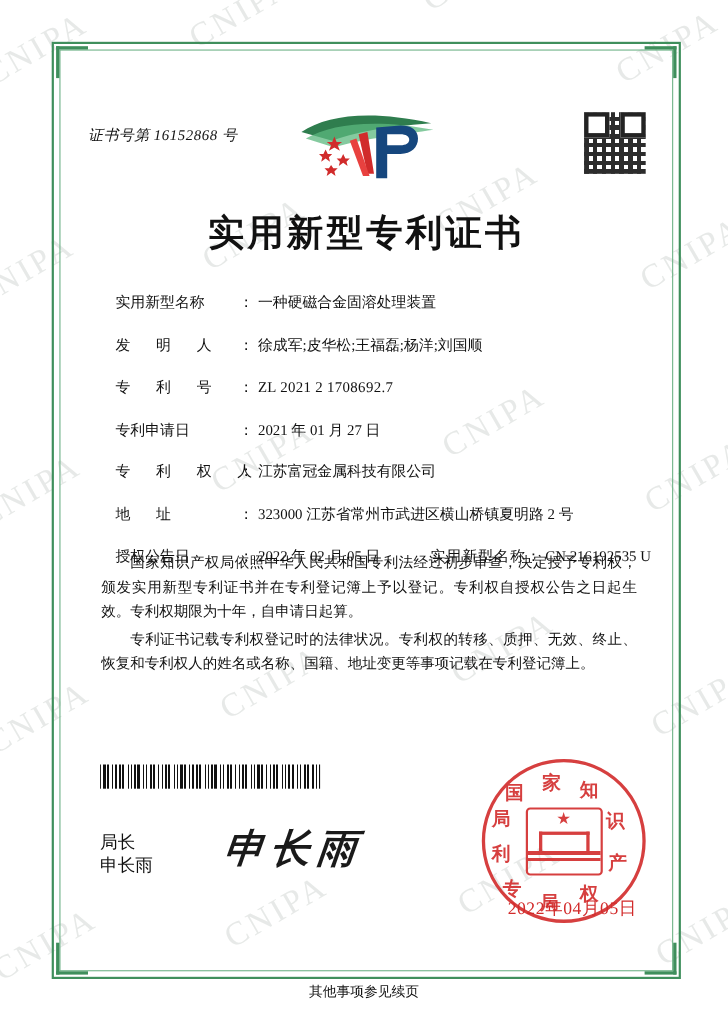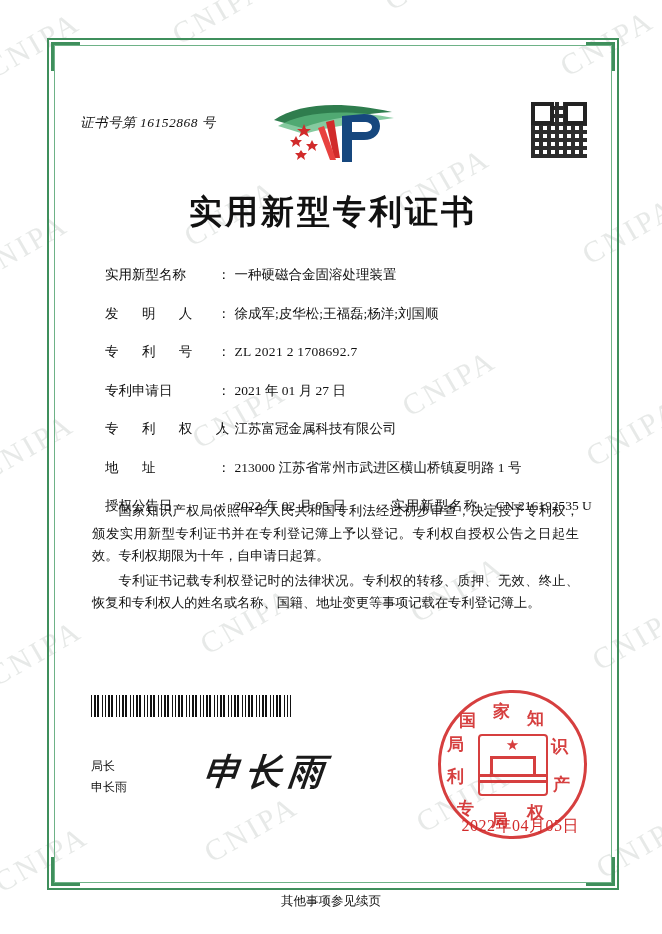--- a/index.html
+++ b/index.html
@@ -182,21 +182,21 @@
       90deg,
       #111 0 1px, #fff 1px 3px, #111 3px 5px, #fff 5px 6px,
       #111 6px 8px, #fff 8px 11px, #111 11px 12px, #fff 12px 14px);
   }
 
   
   #sig-label {
     position: absolute;
     left: 42px;
     top: 716px;
-    font-size: 12px;
+    font-size: 16px;
     line-height: 21px;
     color: #111;
   }
   #signature {
     position: absolute;
     left: 155px;
     top: 708px;
     font-size: 36px;
     font-family: "DejaVu Serif", serif;
     font-style: italic;
@@ -362,21 +362,21 @@
 
       <div class="field-row">
         <span class="f-label plain">专利申请日</span><span class="f-colon">：</span><span class="f-value">2021 年 01 月 27 日</span>
       </div>
 
       <div class="field-row">
         <span class="f-label spread-3">专 利 权 人</span><span class="f-colon">：</span><span class="f-value">江苏富冠金属科技有限公司</span>
       </div>
 
       <div class="field-row">
-        <span class="f-label spread-3">地      址</span><span class="f-colon">：</span><span class="f-value">213000 江苏省常州市武进区横山桥镇夏明路 1 号</span>
+        <span class="f-label spread-3">地      址</span><span class="f-colon">：</span><span class="f-value">323000 江苏省常州市武进区横山桥镇夏明路 2 号</span>
       </div>
 
       <div class="field-row two-col">
         <span class="f-label plain">授权公告日</span><span class="f-colon">：</span><span class="f-value">2022 年 02 月 05 日</span>
         <span class="col2"><span class="c2-label">实用新型名称</span><span class="f-colon">：</span><span class="f-value">CN 216192535 U</span></span>
       </div>
 
     </div>
 
     <div class="para-block">

